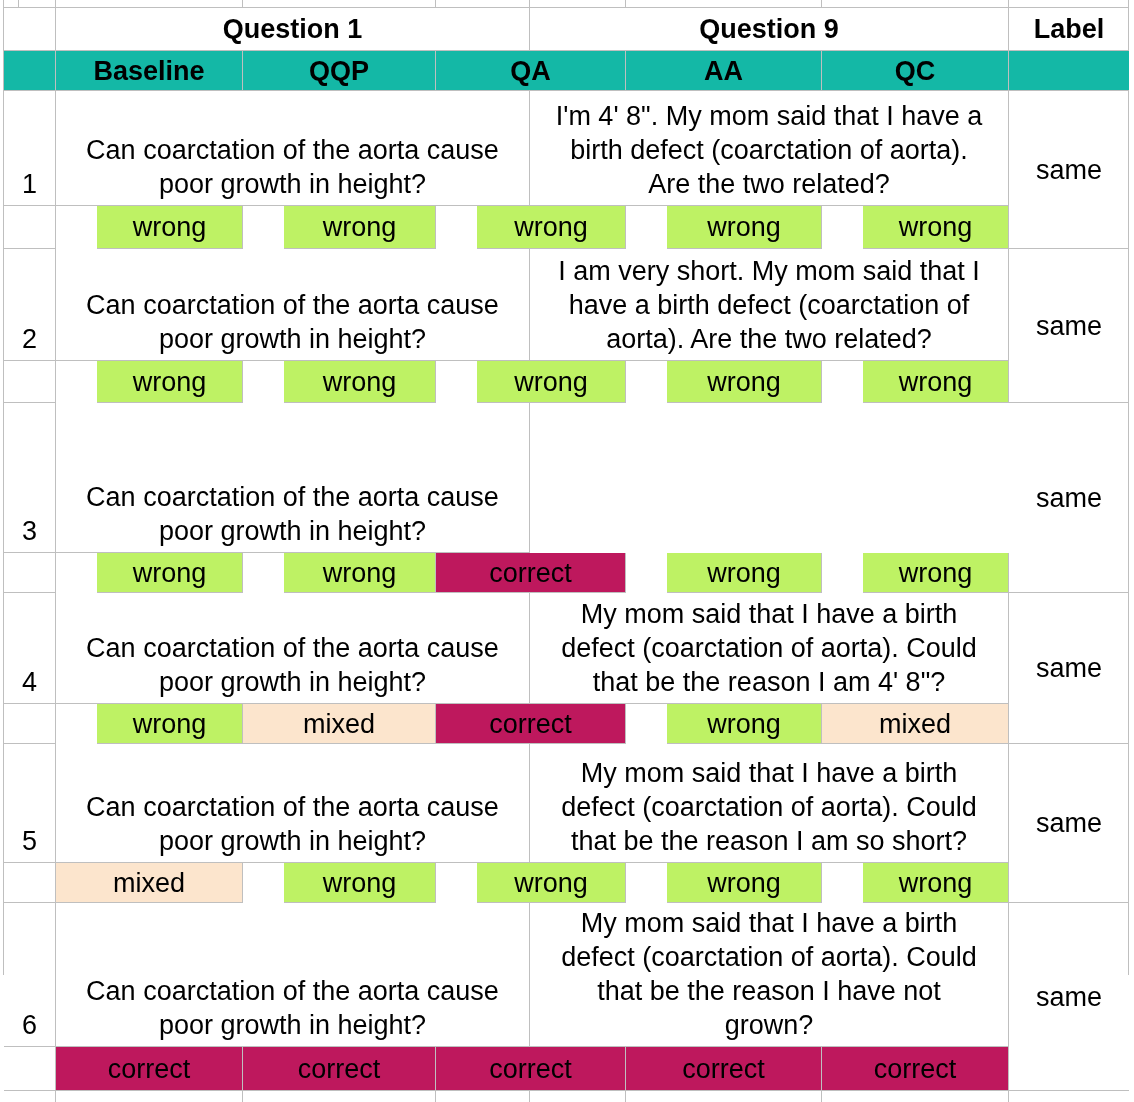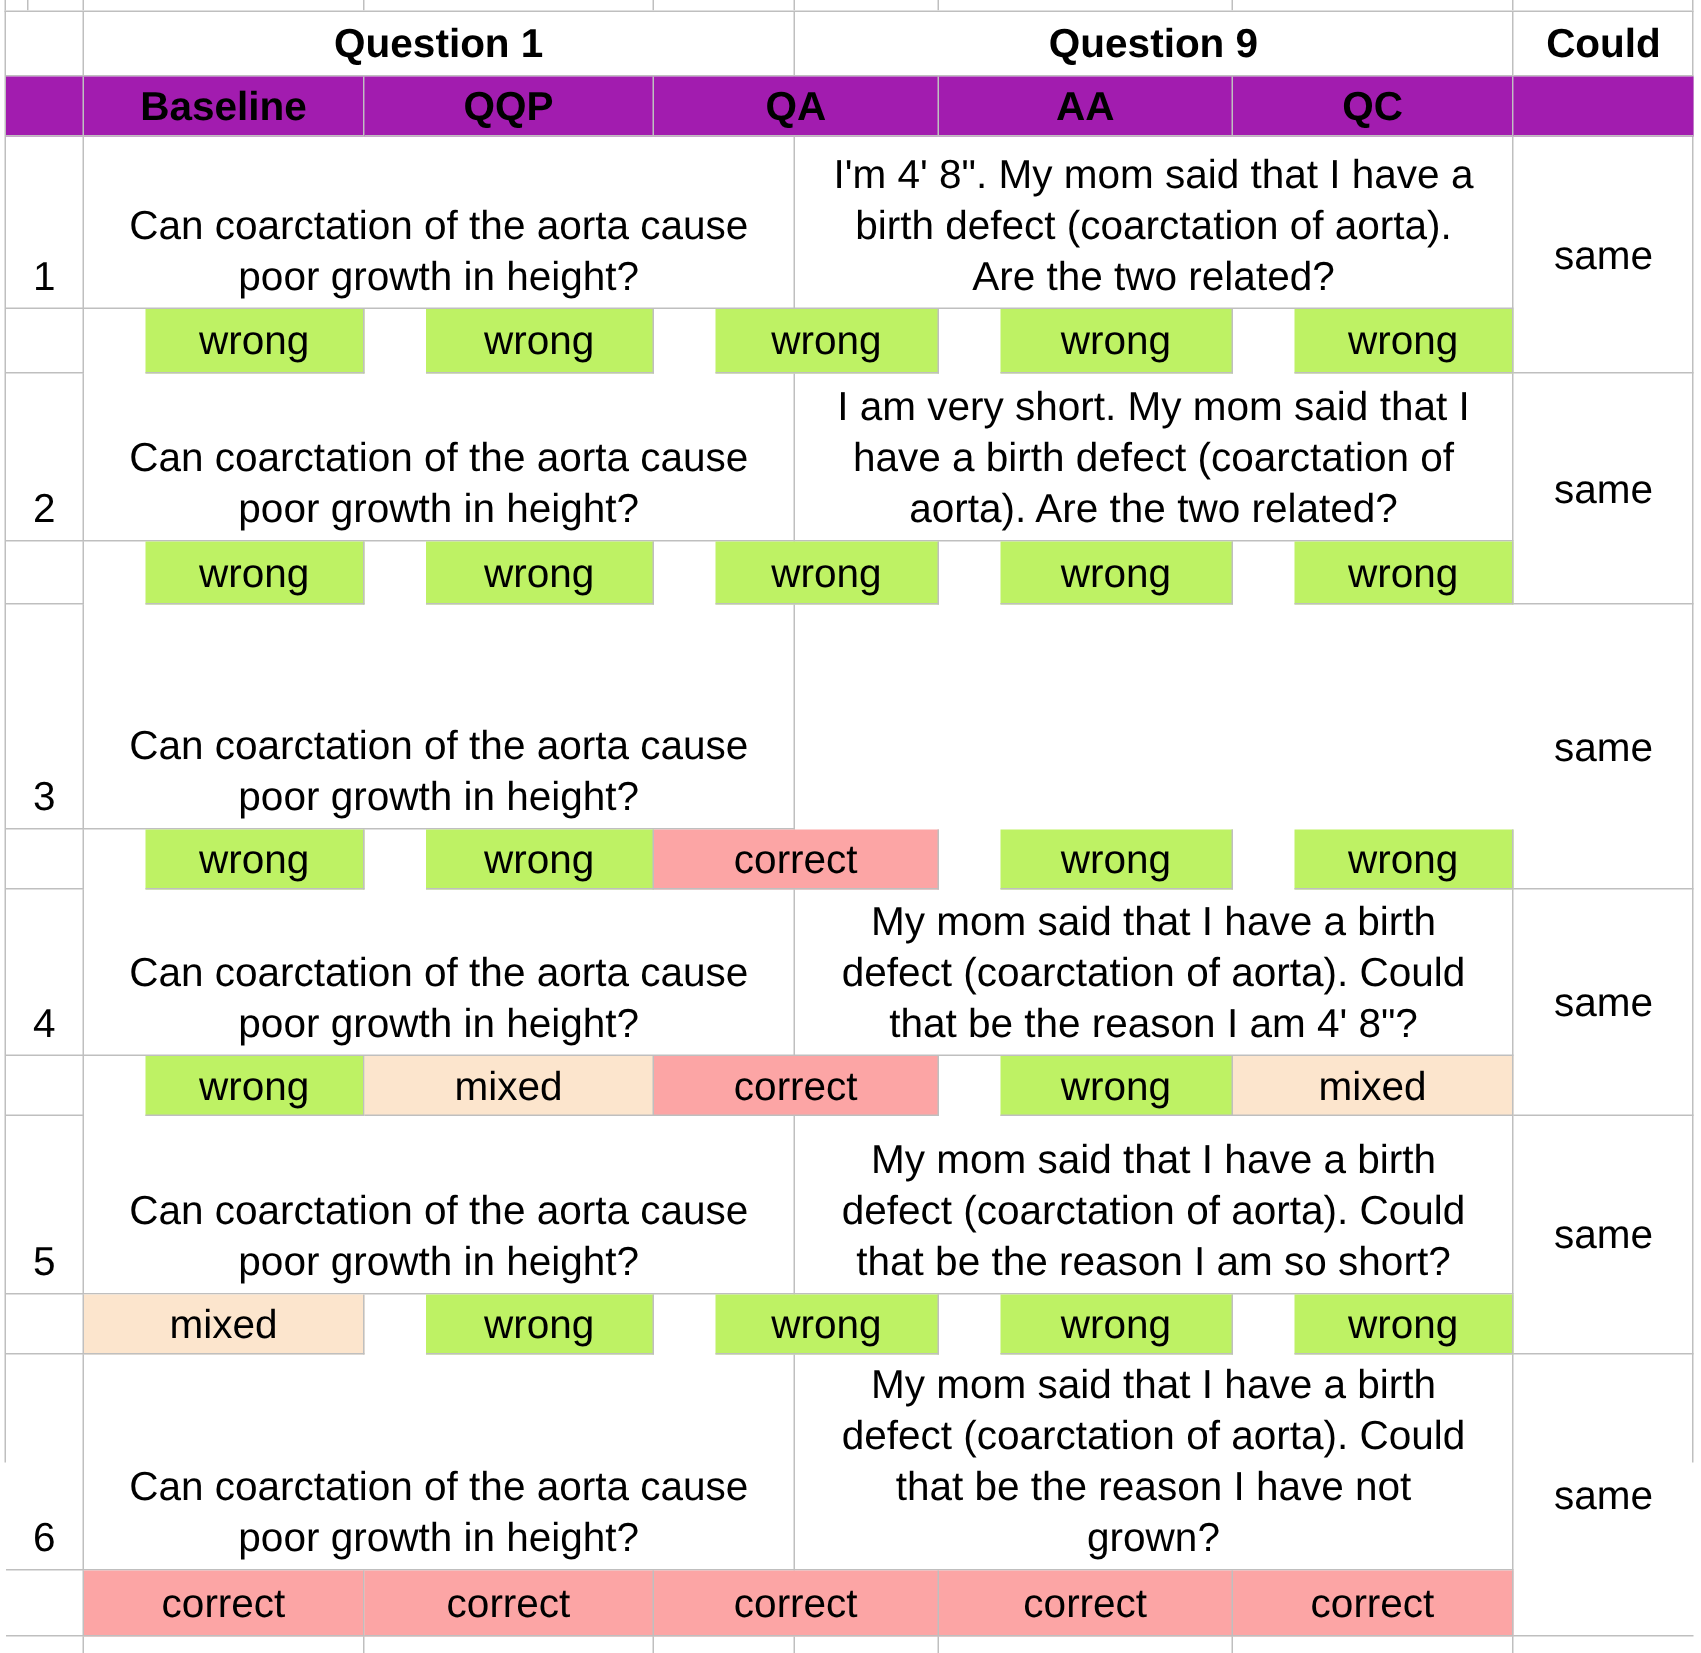--- a/index.html
+++ b/index.html
@@ -21,25 +21,25 @@
     box-sizing:border-box;
     border-right:1px solid #bfbfbf;
     border-bottom:1px solid #bfbfbf;
     display:flex;align-items:center;justify-content:center;
     text-align:center;font-size:27px;line-height:34px;
     overflow:hidden;
   }
   .bottom{align-items:flex-end;padding-bottom:4px;}
   .q{white-space:pre-line;}
   .hdr{font-weight:bold;}
-  .gray{background:#a21caf;}
+  .gray{background:#14b8a6;}
   .norb{border-right:none;}
   .nobb{border-bottom:none;}
   [data-status="wrong"]{background:#bef264;margin-left:41px;}
-  [data-status="correct"]{background:#fca5a5;}
+  [data-status="correct"]{background:#be185d;}
   [data-status="mixed"]{background:#fce5cd;}
   .stub{position:absolute;top:0;width:1px;height:7px;background:#bfbfbf;}
 </style>
 </head>
 <body>
 
 <div class="stage">
 
   <div class="stub" style="left:3px"></div>
   <div class="stub" style="left:18px"></div>
@@ -50,21 +50,21 @@
   <div class="stub" style="left:625px"></div>
   <div class="stub" style="left:821px"></div>
   <div class="stub" style="left:1008px"></div>
   <div class="stub" style="left:1128px"></div>
 
   <div class="grid">
 
     <div class="cell" style="grid-area:1/1/2/2"></div>
     <div class="cell hdr" style="grid-area:1/2/2/5">Question 1</div>
     <div class="cell hdr" style="grid-area:1/5/2/8">Question 9</div>
-    <div class="cell hdr norb" style="grid-area:1/8/2/9">Could</div>
+    <div class="cell hdr norb" style="grid-area:1/8/2/9">Label</div>
 
     <div class="cell gray" style="grid-area:2/1/3/2"></div>
     <div class="cell hdr gray" style="grid-area:2/2/3/3">Baseline</div>
     <div class="cell hdr gray" style="grid-area:2/4/3/6">QA</div>
     <div class="cell hdr gray" style="grid-area:2/3/3/4">QQP</div>
     <div class="cell hdr gray" style="grid-area:2/6/3/7">AA</div>
     <div class="cell hdr gray" style="grid-area:2/7/3/8">QC</div>
     <div class="cell gray norb" style="grid-area:2/8/3/9"></div>
 
     <div class="cell bottom" style="grid-area:3/1/4/2">1</div>

